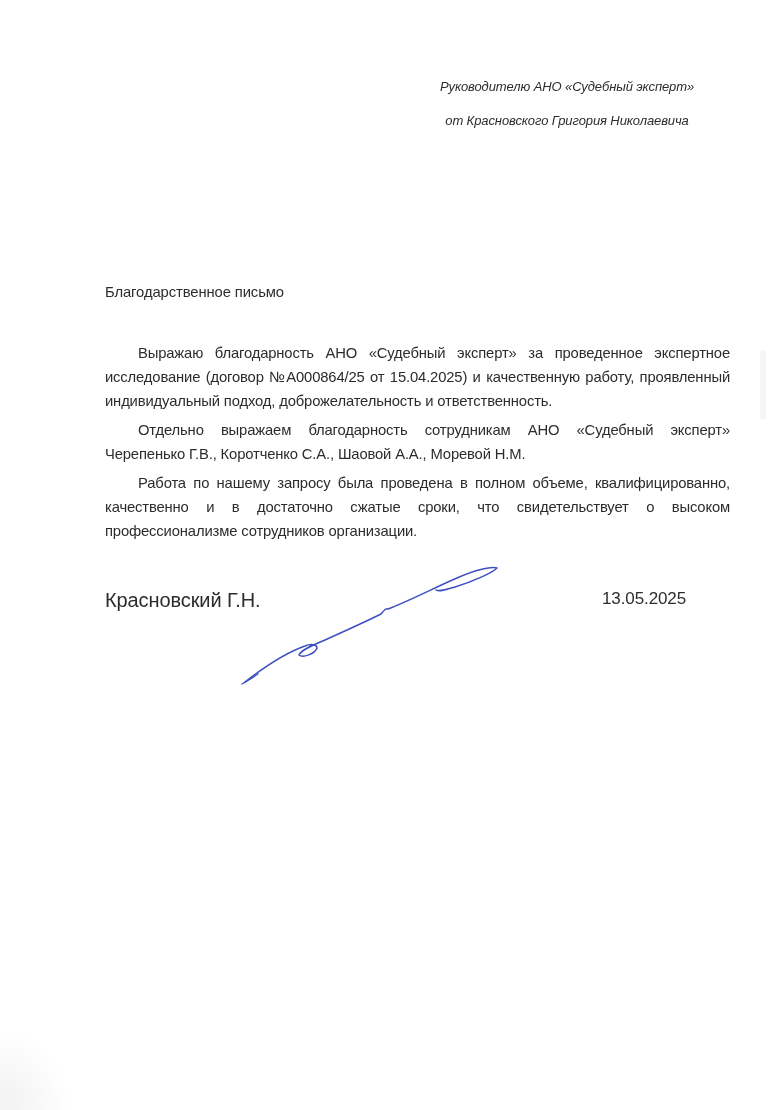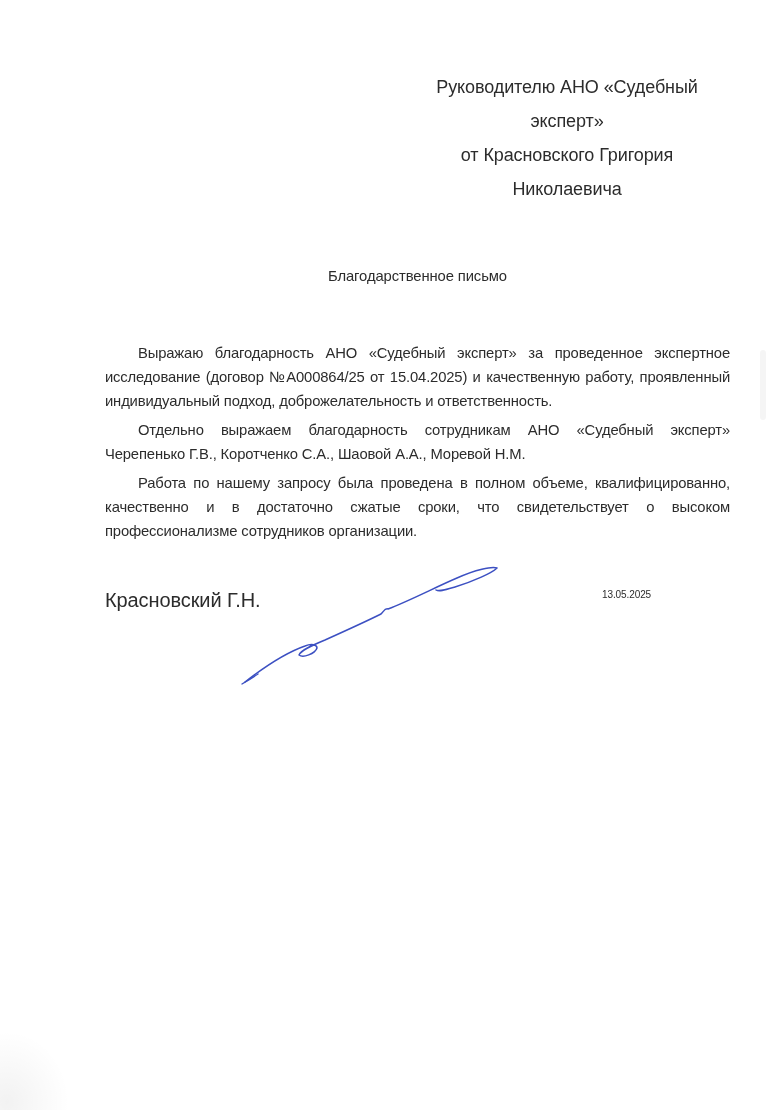--- a/index.html
+++ b/index.html
@@ -15,30 +15,30 @@
     overflow: hidden;
     font-family: "Liberation Sans", sans-serif;
     color: #2c2c2c;
   }
   .addressee {
     position: absolute;
     top: 70px;
     left: 417px;
     width: 300px;
     text-align: center;
-    font-size: 18px;
+    font-size: 13px;
     line-height: 34px;
     letter-spacing: -0.1px;
+    font-style: italic;
   }
   .letter-title {
     position: absolute;
-    top: 268px;
+    top: 284px;
     left: 105px;
     width: 625px;
-    text-align: center;
     font-size: 14.8px;
     letter-spacing: -0.1px;
   }
   .letter-body {
     position: absolute;
     top: 341px;
     left: 105px;
     width: 625px;
   }
   .letter-body p {
@@ -53,21 +53,21 @@
     position: absolute;
     top: 589px;
     left: 105px;
     font-size: 20px;
     letter-spacing: -0.1px;
   }
   .signature-date {
     position: absolute;
     top: 589px;
     left: 602px;
-    font-size: 10px;
+    font-size: 17px;
     letter-spacing: -0.1px;
   }
   .signature-svg {
     position: absolute;
     top: 556px;
     left: 233px;
     width: 280px;
     height: 140px;
   }
   .scan-artifact-bottom {

